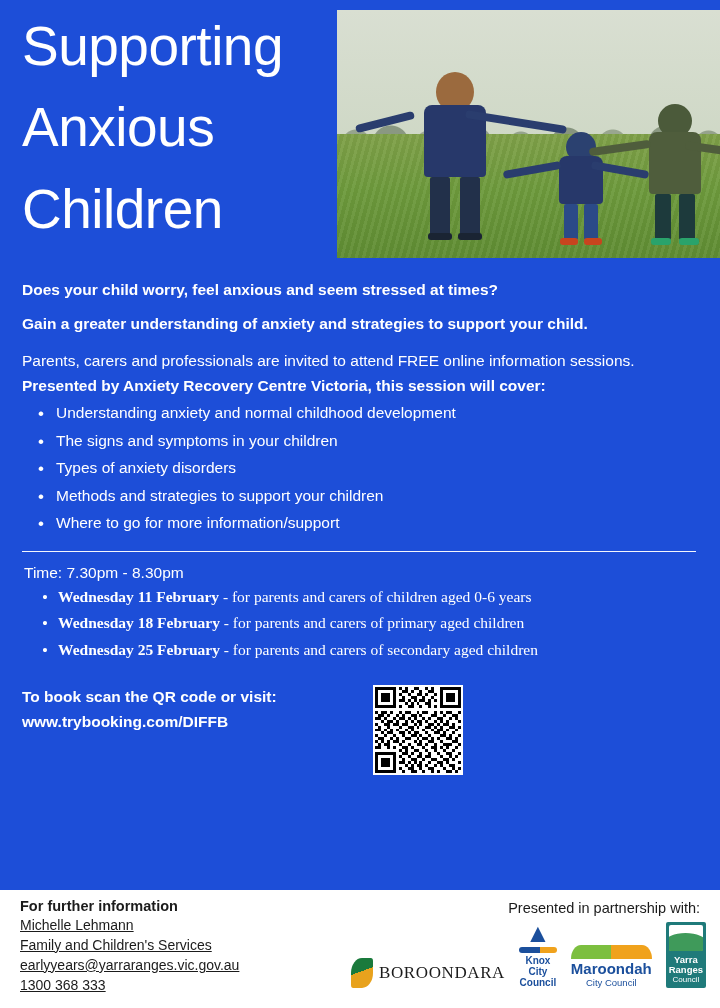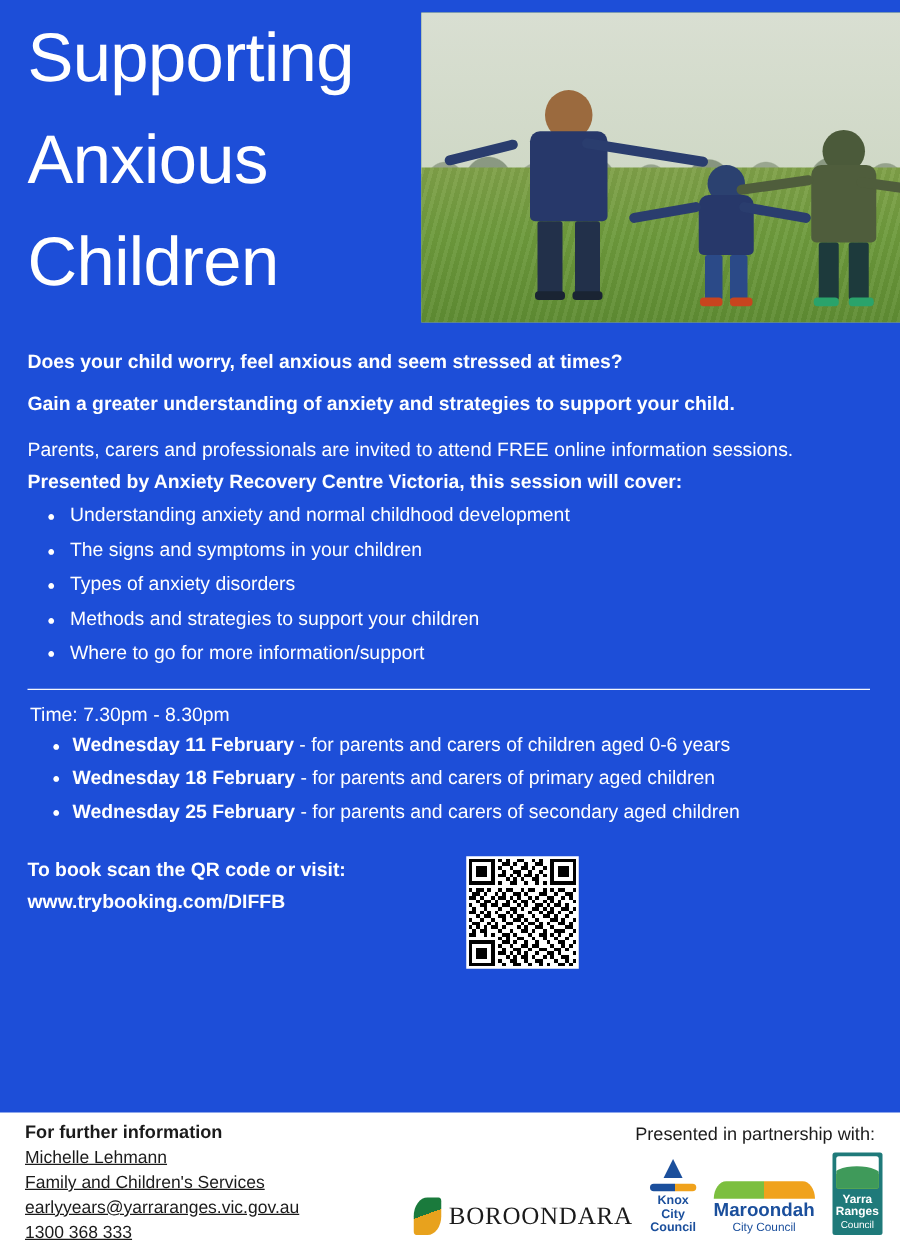--- a/index.html
+++ b/index.html
@@ -136,20 +136,21 @@
     background: #ffffff;
     margin: 14px 4px 12px 0;
     opacity: .95;
   }
   .time-line { font-size: 15.5px; margin: 0 0 2px 2px; }
   .time-line b { font-weight: normal; }
   ul.dates {
     margin: 2px 0 0 0;
     padding-left: 36px;
     list-style: none;
+    font-family: Liberation Serif, serif;
   }
   ul.dates li {
     font-size: 15.5px;
     line-height: 1.7;
     position: relative;
   }
   ul.dates li:before {
     content: "\2022";
     position: absolute;
     left: -16px;
@@ -221,21 +222,21 @@
   .logo { position: relative; }
   
   .logo-boroondara { display: flex; align-items: center; gap: 6px; }
   .leaf {
     width: 22px; height: 30px;
     background: linear-gradient(160deg, #1a7a3c 45%, #e8a21d 45%);
     border-radius: 50% 10% 50% 10%;
   }
   .logo-boroondara .txt {
     font-family: "Liberation Serif", serif;
-    font-size: 20px;
+    font-size: 17px;
     letter-spacing: .6px;
     color: #1b1b1b;
   }
   
   .logo-knox { width: 86px; text-align: center; }
   .knox-bird { font-size: 26px; color: #1b4f9c; line-height: 1; }
   .knox-swoosh {
     height: 6px;
     background: linear-gradient(90deg, #1b4f9c 0 55%, #f0a21c 55% 100%);
     border-radius: 3px;

